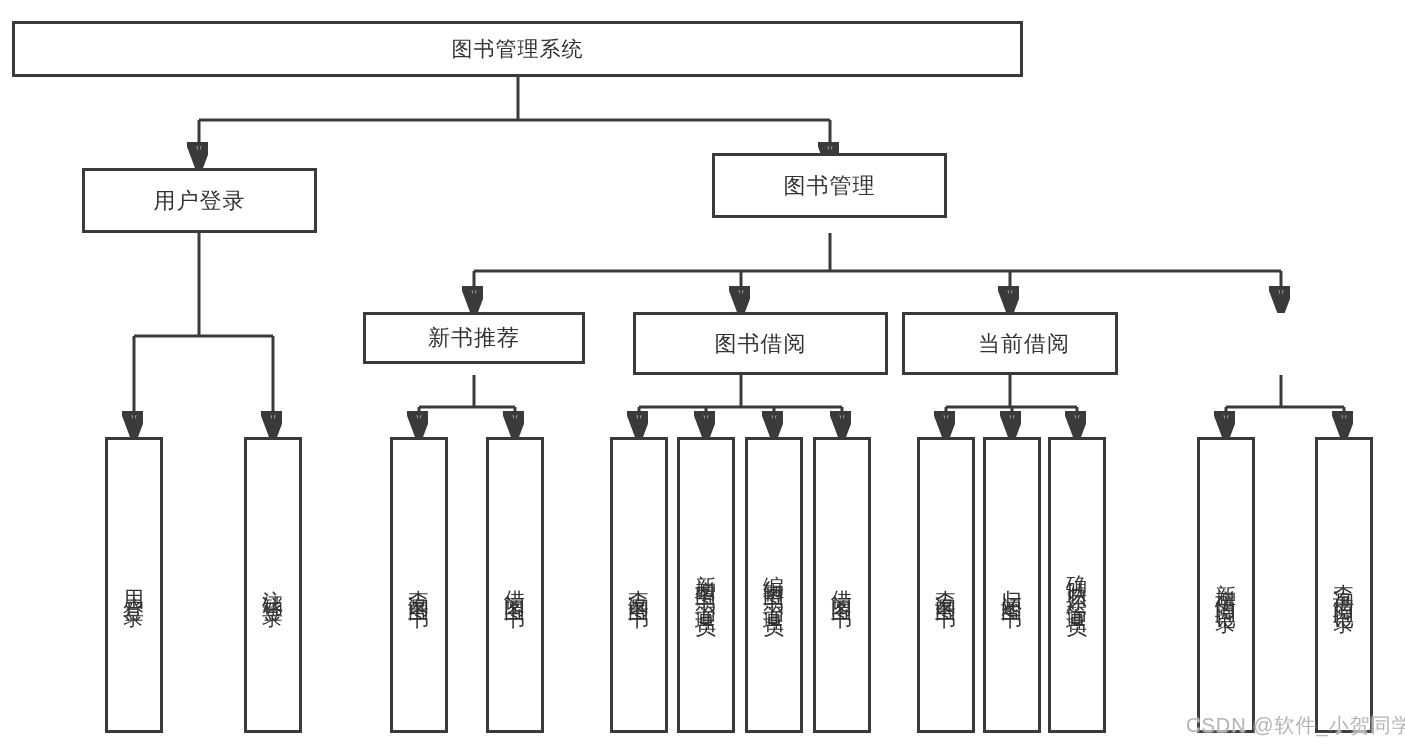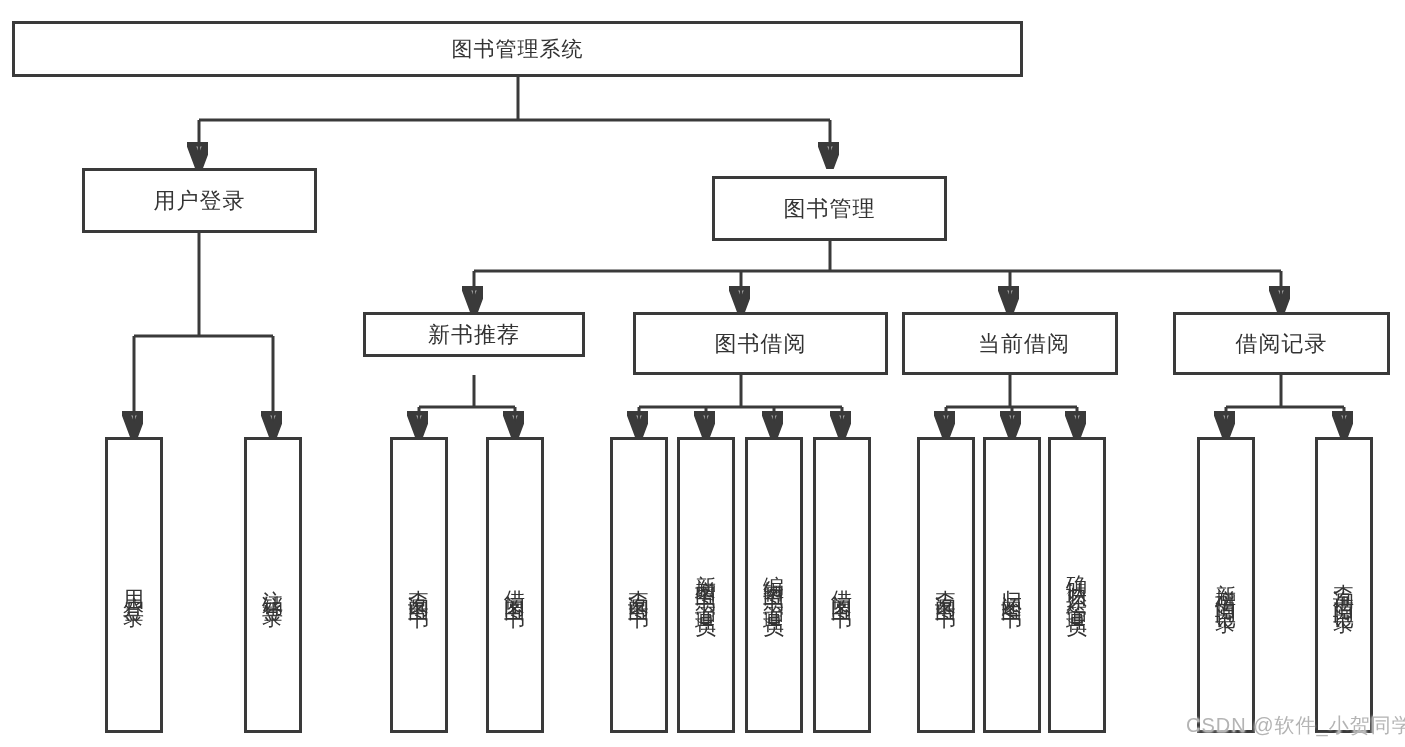--- a/index.html
+++ b/index.html
@@ -127,35 +127,32 @@
     </g>
   </svg>
 
   <div class="node root" style="left:12px; top:13px; width:1011px; height:56px;margin-top:8px;">
     <span>图书管理系统</span>
   </div>
 
   <div class="node" style="left:82px; top:168px; width:235px; height:65px;">
     <span>用户登录</span>
   </div>
-  <div class="node" style="left:712px; top:176px; width:235px; height:65px;">
+  <div class="node" style="left:712px; top:153px; width:235px; height:65px;">
     <span>图书管理</span>
   </div>
 
-  <div class="node" style="left:363px; top:312px; width:222px; height:45px;">
+  <div class="node" style="left:363px; top:312px; width:222px; height:52px;">
     <span>新书推荐</span>
   </div>
   <div class="node" style="left:633px; top:312px; width:255px; height:63px;">
     <span>图书借阅</span>
   </div>
   <div class="node" style="left:902px; top:312px; width:216px; height:63px;padding-left:28px;">
     <span>当前借阅</span>
-  </div>
-  <div class="node" style="left:1173px; top:312px; width:217px; height:63px;">
-    <span>借阅记录</span>
   </div>
 
   <div class="node leaf" style="left:105px; top:437px; width:58px; height:296px;">
     <span class="vtext">用户登录</span>
   </div>
   <div class="node leaf" style="left:244px; top:437px; width:58px; height:296px;">
     <span class="vtext">注销登录</span>
   </div>
 
   <div class="node leaf" style="left:390px; top:437px; width:58px; height:296px;">

